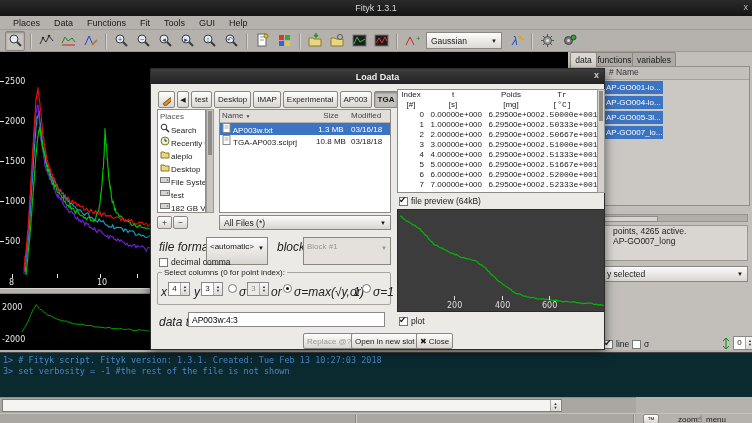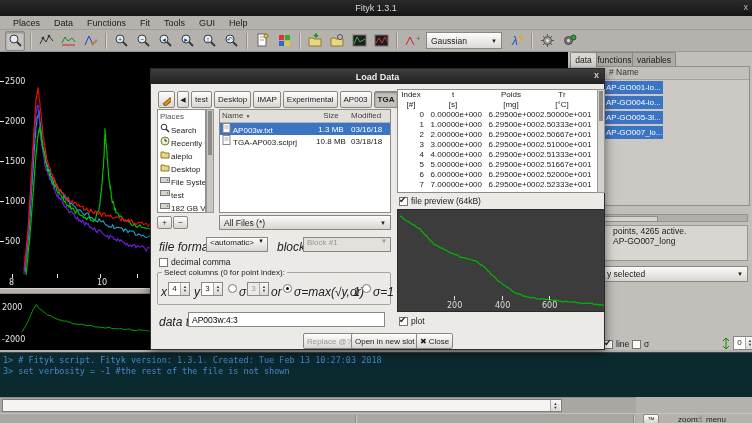--- a/index.html
+++ b/index.html
@@ -85,21 +85,21 @@
   #filelist .fhdr div{padding:1px 2px;box-sizing:border-box;}
   .frow{display:flex;height:12px;align-items:center;}
   .frow.sel{background:#3c74c4;color:#fff;}
   .frow div{padding:0 2px;box-sizing:border-box;white-space:nowrap;overflow:hidden;}
   .fc1{width:93px;}.fc2{width:36px;text-align:center;}.fc3{width:41px;}
   #filter-combo{position:absolute;left:68px;top:146px;width:172px;height:15px;border:1px solid #8b8780;
     background:linear-gradient(#fbfbfb,#d9d5d1);display:flex;align-items:center;font-size:8.5px;padding:0 4px;box-sizing:border-box;}
   #filter-combo .ar{margin-left:auto;font-size:6px;}
   .dlabel{position:absolute;font-size:12px;color:#222;white-space:nowrap;font-style:italic;}
   .dcombo{position:absolute;height:15px;border:1px solid #8b8780;background:linear-gradient(#fbfbfb,#d9d5d1);
-          display:flex;align-items:flex-start;font-size:8px;padding:0 3px;box-sizing:border-box;white-space:nowrap;}
+          display:flex;align-items:flex-end;font-size:8px;padding:13px 3px;box-sizing:border-box;white-space:nowrap;}
   .dcombo .ar{margin-left:auto;font-size:6px;}
   .dcombo.disabled{color:#9a968f;background:#e4e1dd;}
   .chk{width:9px;height:9px;border:1px solid #777;background:#fff;display:inline-block;position:relative;box-sizing:border-box;}
   .chk.on::after{content:"✔";position:absolute;left:-1px;top:-3px;font-size:9px;color:#222;}
   .rad{width:9px;height:9px;border:1px solid #777;border-radius:50%;background:#fff;display:inline-block;box-sizing:border-box;}
   .rad.on::after{content:"";display:block;width:3px;height:3px;border-radius:50%;background:#111;margin:2px;}
   .spin{display:inline-flex;border:1px solid #888;background:#fff;height:14px;box-sizing:border-box;}
   .spin .v{width:11px;text-align:center;font-size:8px;line-height:12px;}
   .spin .arr{display:flex;flex-direction:column;width:8px;background:linear-gradient(#fafafa,#dcd8d4);
              border-left:1px solid #aaa;font-size:4px;line-height:4px;align-items:center;justify-content:center;color:#333;}
@@ -107,21 +107,21 @@
   #colfield{position:absolute;left:6px;top:203px;width:234px;height:33px;border:1px solid #a8a5a0;
             border-radius:2px;box-sizing:border-box;}
   #colfield .legend{position:absolute;left:4px;top:-5px;background:#eceae6;padding:0 2px;font-size:8px;color:#222;white-space:nowrap;}
   #dt-input{position:absolute;left:37px;top:243px;width:197px;height:15px;border:1px solid #888;background:#fff;
             font-size:8.5px;padding:0 3px;box-sizing:border-box;font-family:inherit;}
   
   #pv-table{left:246px;top:20px;width:208px;height:104px;overflow:hidden;font-size:8px;}
   #pv-head{color:#222;}
   .pv-hrow,.pv-row{display:flex;height:10px;line-height:10px;}
   .pv-row div,.pv-hrow div{box-sizing:border-box;white-space:nowrap;}
-  .pc1{width:26px;text-align:right;}.pc2{width:58px;text-align:right;}.pc3{width:58px;text-align:right;}.pc4{width:59px;text-align:right;padding-right:15px;}
+  .pc1{width:26px;text-align:right;}.pc2{width:58px;text-align:right;}.pc3{width:58px;text-align:right;}.pc4{width:59px;text-align:right;padding-right:15px;font-family:Liberation Mono, monospace;}
   .pv-hrow div{text-align:center;}
   #pv-scroll{position:absolute;left:446px;top:20px;width:8px;height:104px;background:#d4d1cd;border:1px solid #999;box-sizing:border-box;}
   #pv-scroll .thumb{position:absolute;left:1px;top:1px;width:4px;height:30px;background:#8f8c88;}
   #pv-plot{position:absolute;left:246px;top:140px;width:208px;height:103px;background:#3c3c3c;border:1px solid #2a2a2a;box-sizing:border-box;}
   #pv-plot .ticklabel{color:#ddd;}
   .chkrow{position:absolute;display:flex;align-items:center;gap:3px;font-size:8.5px;}
   
   #console{left:0;top:352px;width:752px;height:45px;background:#0b2a30;z-index:2;
            border-top:1px solid #444;box-sizing:border-box;
            font-family:"DejaVu Sans Mono",monospace;font-size:8.5px;line-height:11px;padding:2px 0 0 3px;}

